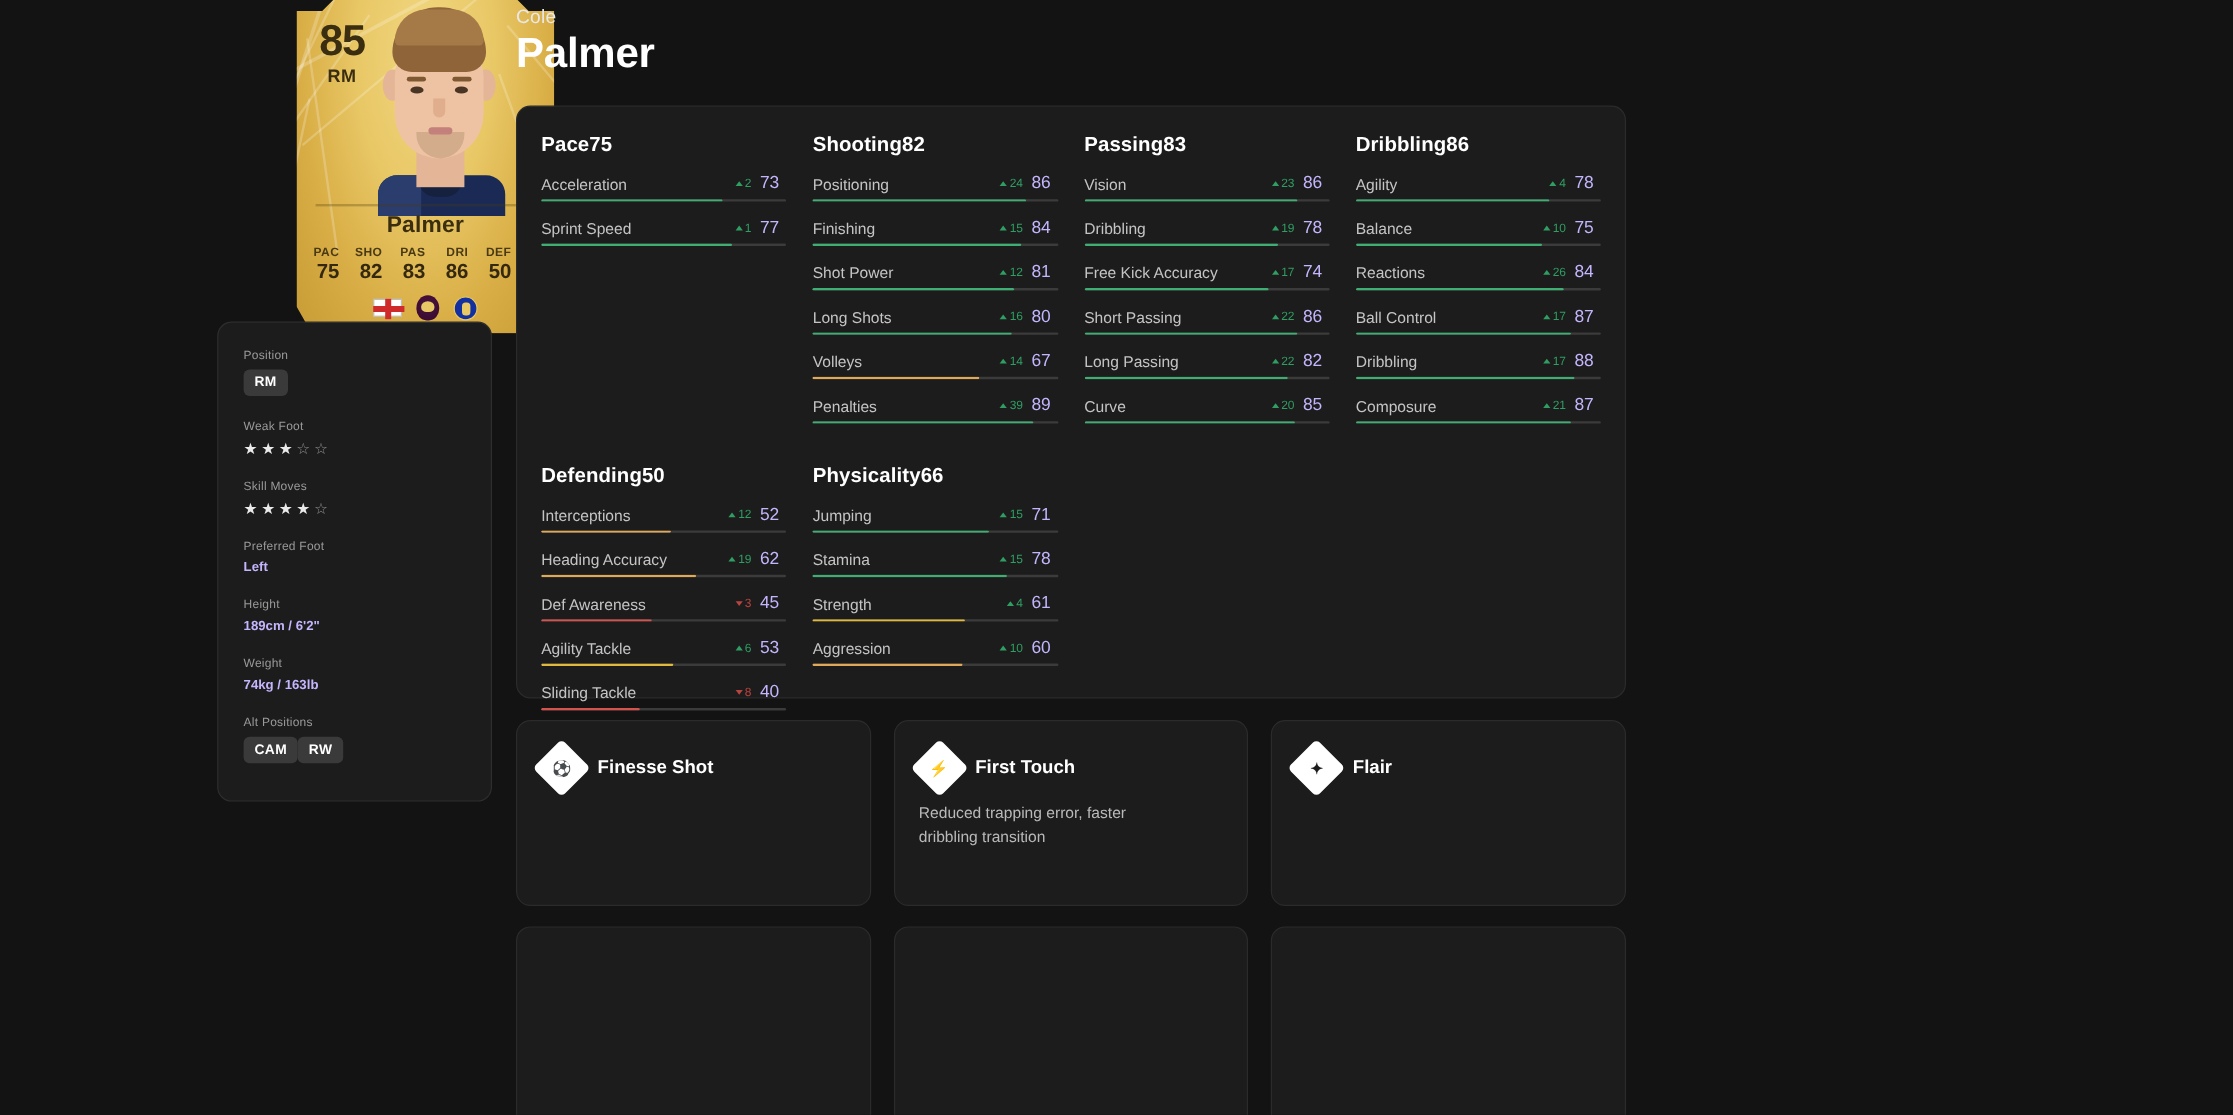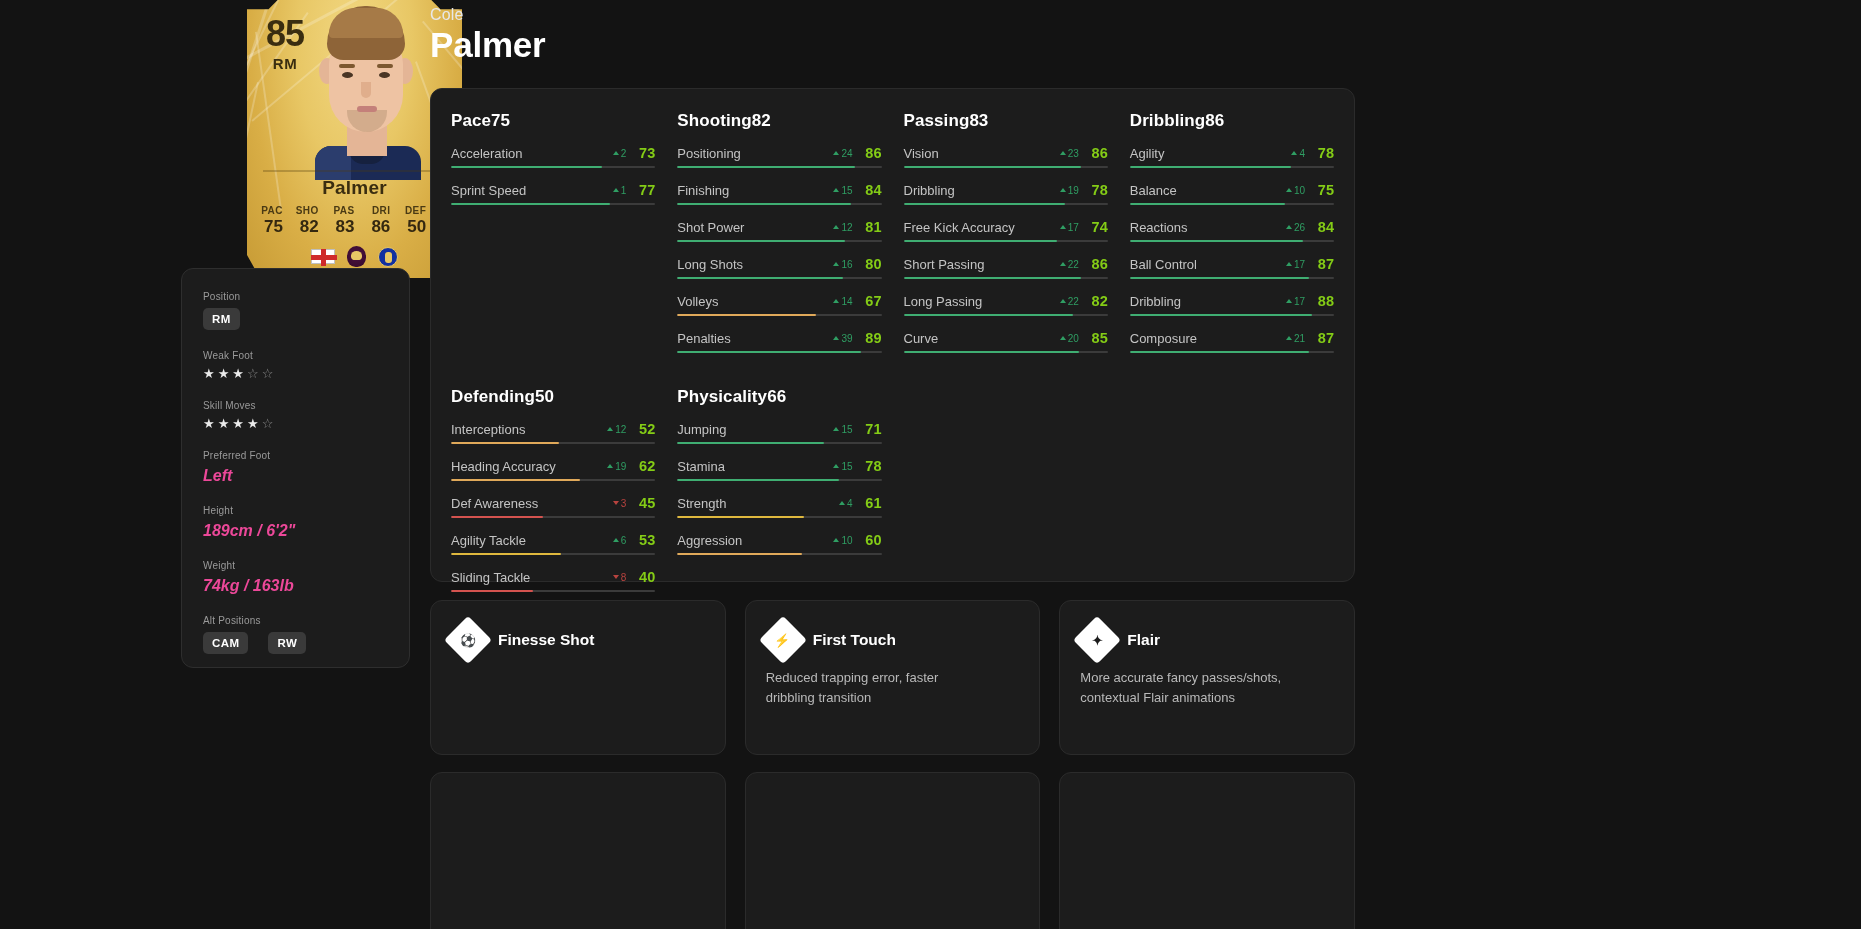--- a/index.html
+++ b/index.html
@@ -68,26 +68,26 @@
   .cfc-badge { width:20px; height:20px; border-radius:50%; background:#1230a0; position:relative; border:1.5px solid #e8c765; }
   .cfc-badge:before { content:""; position:absolute; left:6px; top:4px; width:7px; height:11px; background:#e8c765; border-radius:3px; }
 
   .info-panel {
     position: absolute; left: 181px; top: 268px; width: 229px; height: 400px;
     background: #1c1c1c; border: 1px solid #2e2e2e; border-radius: 12px; padding: 22px 21px;
   }
   .ip-label { font-size: 10px; color: #9a9a9a; margin-bottom: 6px; letter-spacing:.2px; }
   .ip-group { margin-bottom: 20px; }
   .ip-group:last-child { margin-bottom: 0; }
-  .ip-value { font-size: 16px; color: #ec4899; font-weight: 700; font-style: italic; }
+  .ip-value { font-size: 11px; color: #c4b5fd; font-weight: 700; }
   .pos-chip {
     display:inline-block; background:#3a3a3a; color:#fff; font-size:11.5px; font-weight:700;
     padding:5px 9px; border-radius:5px; letter-spacing:.4px;
   }
-  .chip-row { display:flex; gap:20px;text-align:center; }
+  .chip-row { display:flex; gap:0;text-align:center; }
   .stars { display:flex; gap:3px; font-size:13px; line-height:1; color:#eaeaea; }
   .stars .off { color:#8a8a8a; }
 
   
   .stats-panel {
     position: absolute; left: 430px; top: 88px; width: 925px; height: 494px;
     background: #1c1c1c; border: 1px solid #2b2b2b; border-radius: 12px;
     padding: 22px 20px 18px 20px;
   }
   .stat-grid { display: grid; grid-template-columns: repeat(4, 1fr); column-gap: 22px; }
@@ -98,21 +98,21 @@
   .srow { margin-bottom: 14px; }
   .srow-top { display:flex; align-items:center; justify-content:space-between; margin-bottom: 5px; }
   .srow-name { font-size: 13px; color: #c4c4c4; }
   .srow-right { display:flex; align-items:center; gap: 7px; }
   .delta { font-size: 10px; display:flex; align-items:center; gap:2px; }
   .delta.up { color: #2f9e63; }
   .delta.down { color: #b8433f; }
   .tri { width:0;height:0;border-left:3px solid transparent;border-right:3px solid transparent; }
   .delta.up .tri { border-bottom:4px solid #2f9e63; }
   .delta.down .tri { border-top:4px solid #b8433f; }
-  .srow-val { font-size: 14.5px; font-weight: 700; color: #84cc16; min-width: 22px; text-align:right; }
+  .srow-val { font-size: 14.5px; font-weight: 400; color: #c4b5fd; min-width: 22px; }
   .bar { height: 2px; background: #3b3b3b; border-radius: 1px; overflow:hidden; }
   .bar > i { display:block; height:100%; border-radius:1px; }
 
   
   .ps-row { position:absolute; left:430px; top:600px; width:925px; display:flex; gap:19px; }
   .ps-card {
     flex:1; background:#1c1c1c; border:1px solid #2b2b2b; border-radius:12px;
     padding: 22px 22px 22px 20px; height: 155px;
   }
   .ps-head { display:flex; align-items:center; gap: 13px; }
@@ -771,21 +771,20 @@
         <div class="ps-desc">Reduced trapping error, faster dribbling transition</div>
       </div>
       <div class="ps-card">
         <div class="ps-head">
           <div class="ps-diamond">
             <div class="dm"></div>
             <div class="gl">✦</div>
           </div>
           <div class="ps-title">Flair</div>
         </div>
-        <div class="ps-desc">More accurate fancy passes/shots, contextual Flair animations</div>
       </div>
     </div>
   <div class="ps-row2">
     <div class="ps-card-stub"></div>
     <div class="ps-card-stub"></div>
     <div class="ps-card-stub"></div>
   </div>
 
 </div>
 

